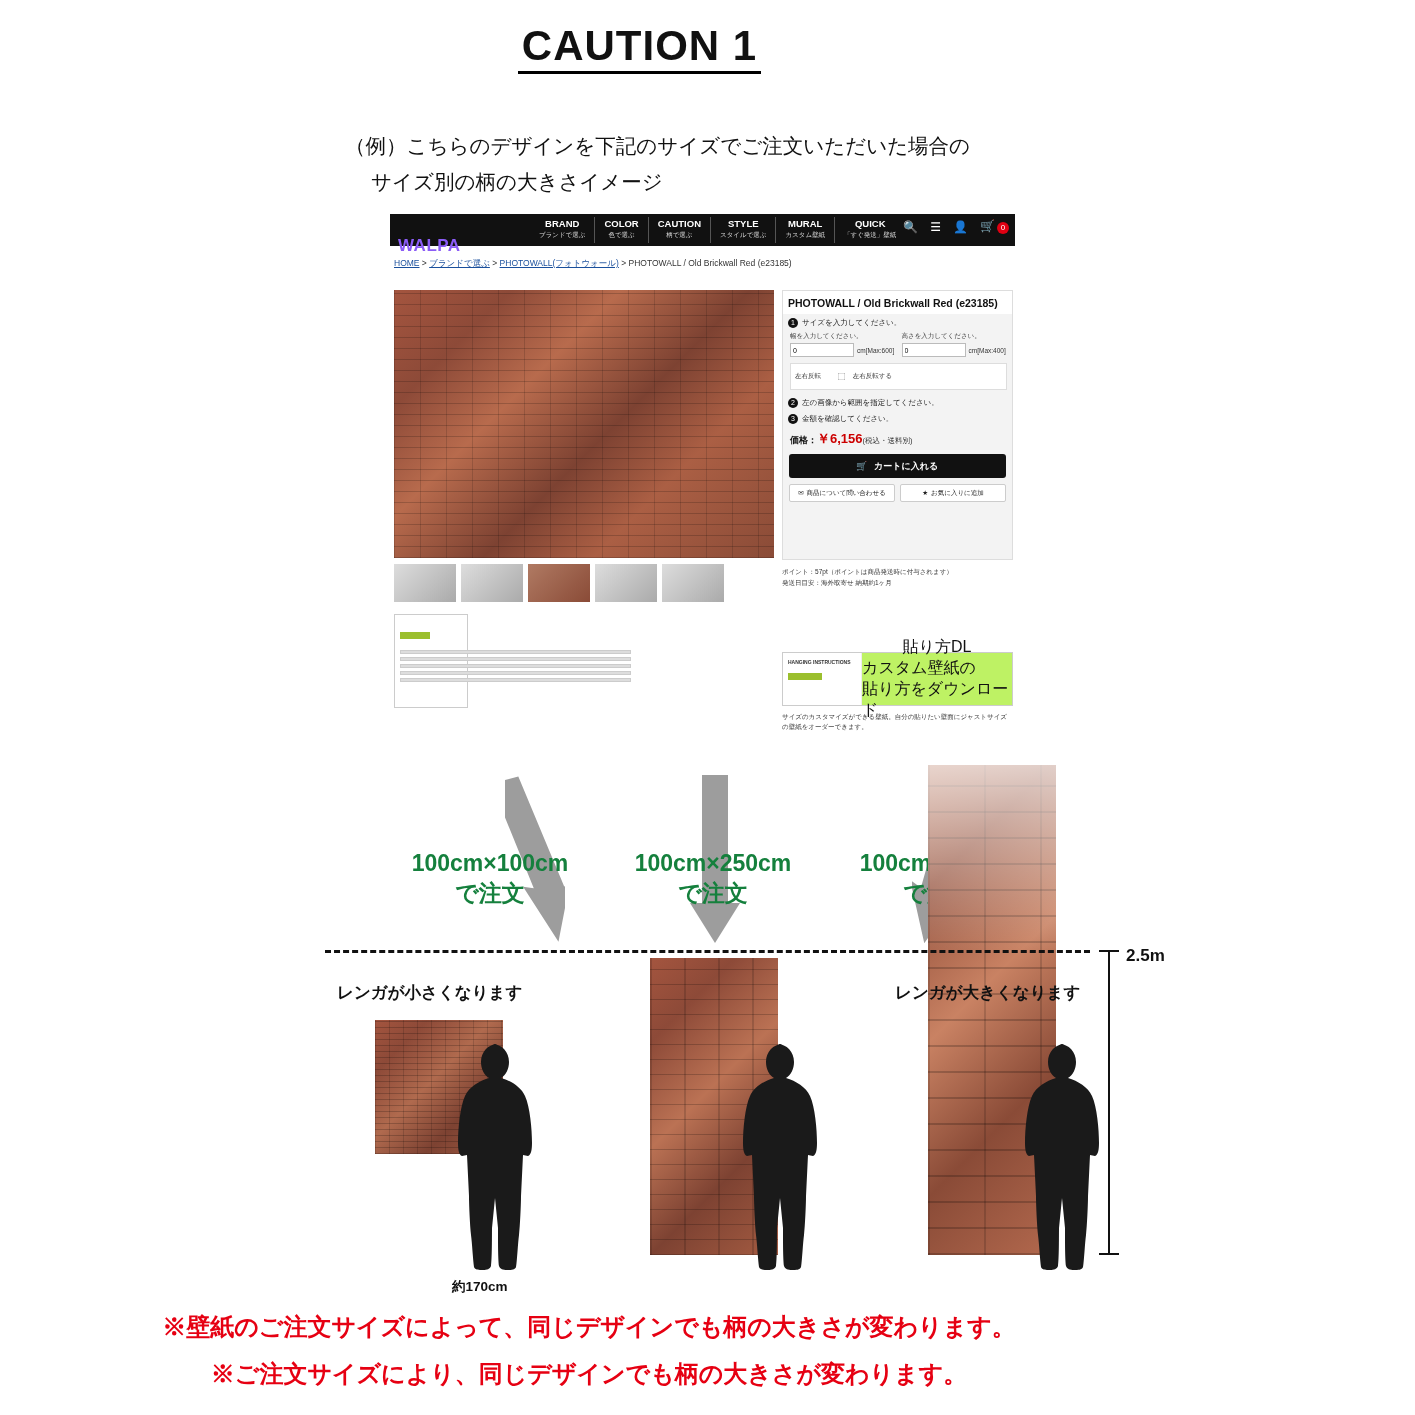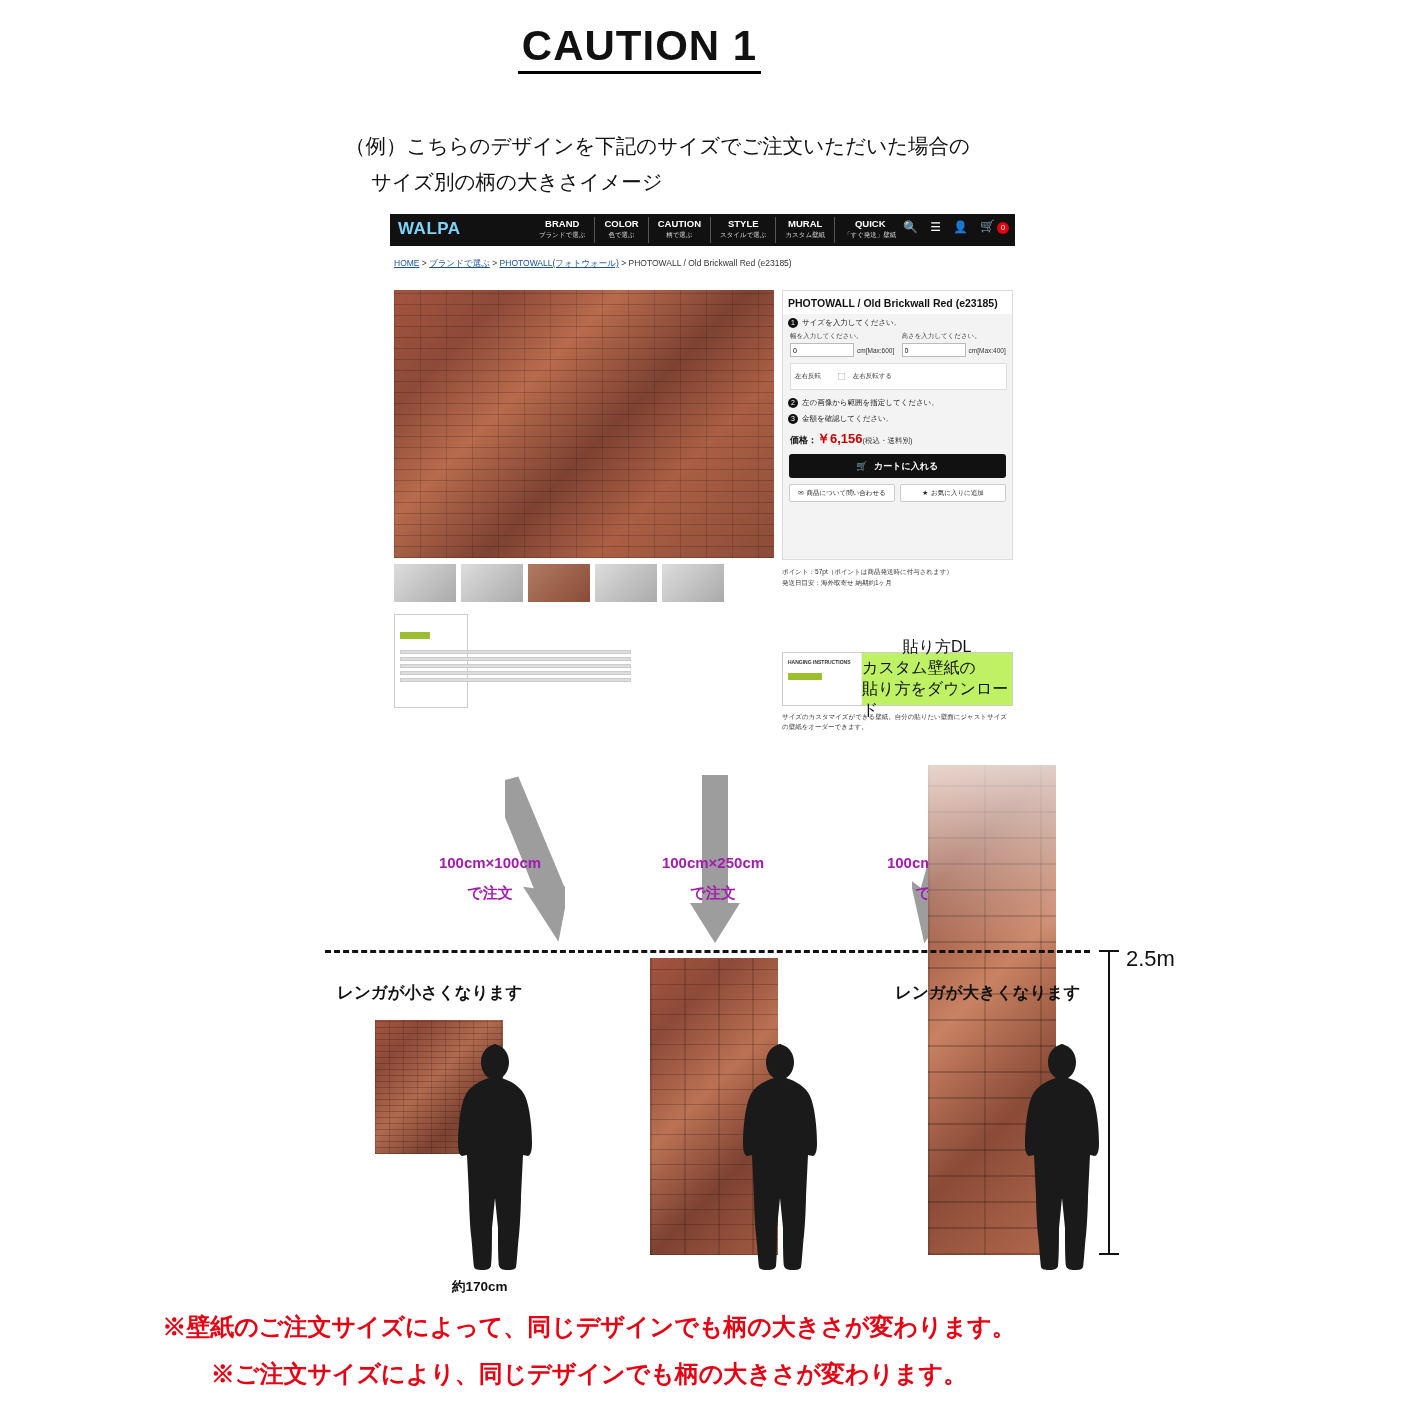--- a/index.html
+++ b/index.html
@@ -30,21 +30,21 @@
 
   
   .mock{
     position:absolute;left:390px;top:214px;width:625px;height:545px;
     background:#fff;
   }
   .mock-header{
     position:absolute;left:0;top:0;width:625px;height:32px;background:#111;
   }
   .logo{
-    position:absolute;left:8px;top:5px;color:#7dd3fc;font-size:17px;font-weight:bold;letter-spacing:.5px;
+    position:absolute;left:8px;top:22px;color:#8b5cf6;font-size:17px;font-weight:bold;letter-spacing:.5px;
   }
   .navs{position:absolute;left:140px;top:3px;height:26px;display:flex;}
   .nav{
     padding:0 9px;color:#fff;text-align:center;border-left:1px solid #555;
   }
   .nav:first-child{border-left:none;}
   .nav .n1{font-size:9.5px;font-weight:bold;line-height:13px;}
   .nav .n2{font-size:6.5px;line-height:10px;color:#ddd;}
   .hicons{position:absolute;right:6px;top:6px;display:flex;align-items:center;gap:12px;}
   .hicons .ic{color:#fff;font-size:12px;line-height:12px;}
@@ -113,35 +113,35 @@
   .dl .pic .hd{position:absolute;left:5px;top:6px;font-size:5px;font-weight:bold;color:#333;}
   .dl .pic .sq{position:absolute;left:5px;top:20px;width:34px;height:7px;background:#9bbf2e;}
   .noteTxt{position:absolute;left:392px;top:498px;width:229px;font-size:6.5px;color:#333;line-height:10px;}
 
   
   .arrow{position:absolute;width:46px;color:#9a9a9a;}
   .arrow svg{display:block;}
 
   
   .sizelabel{
-    position:absolute;text-align:center;font-size:15px;font-weight:bold;color:#a21caf;line-height:30px;
+    position:absolute;text-align:center;font-size:23px;font-weight:bold;color:#15803d;line-height:30px;
   }
 
   
   .ceiling{
     position:absolute;left:325px;top:950px;width:765px;height:0;
     border-top:3px dashed #111;
   }
   .measure{position:absolute;left:1108px;top:950px;width:2px;height:305px;background:#111;}
   .measure::before,.measure::after{
     content:"";position:absolute;left:-9px;width:20px;height:2px;background:#111;
   }
   .measure::before{top:0;}
   .measure::after{bottom:0;}
-  .measure-label{position:absolute;left:1126px;top:946px;font-size:22px;font-weight:normal;}
+  .measure-label{position:absolute;left:1126px;top:946px;font-size:17px;font-weight:bold;}
 
   
   .brick{
     position:absolute;
     background-blend-mode:multiply,multiply,normal;
   }
   .brick.s1{
     left:375px;top:1020px;width:128px;height:134px;
     background:
       repeating-linear-gradient(0deg, rgba(0,0,0,.20) 0 1px, rgba(0,0,0,0) 1px 6px),

